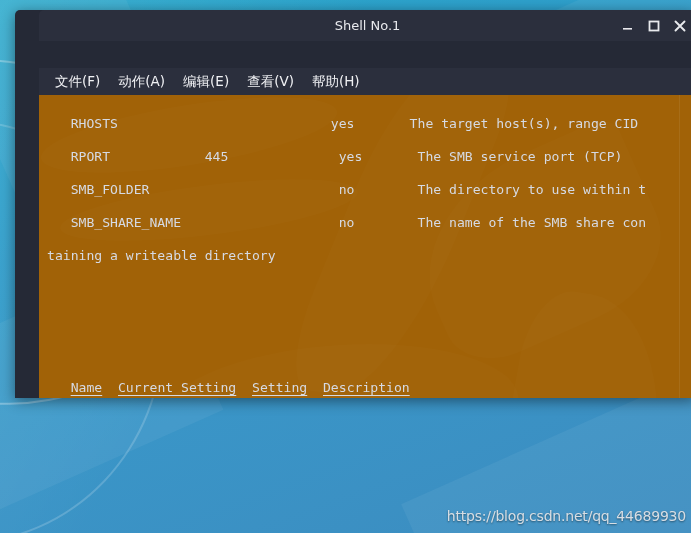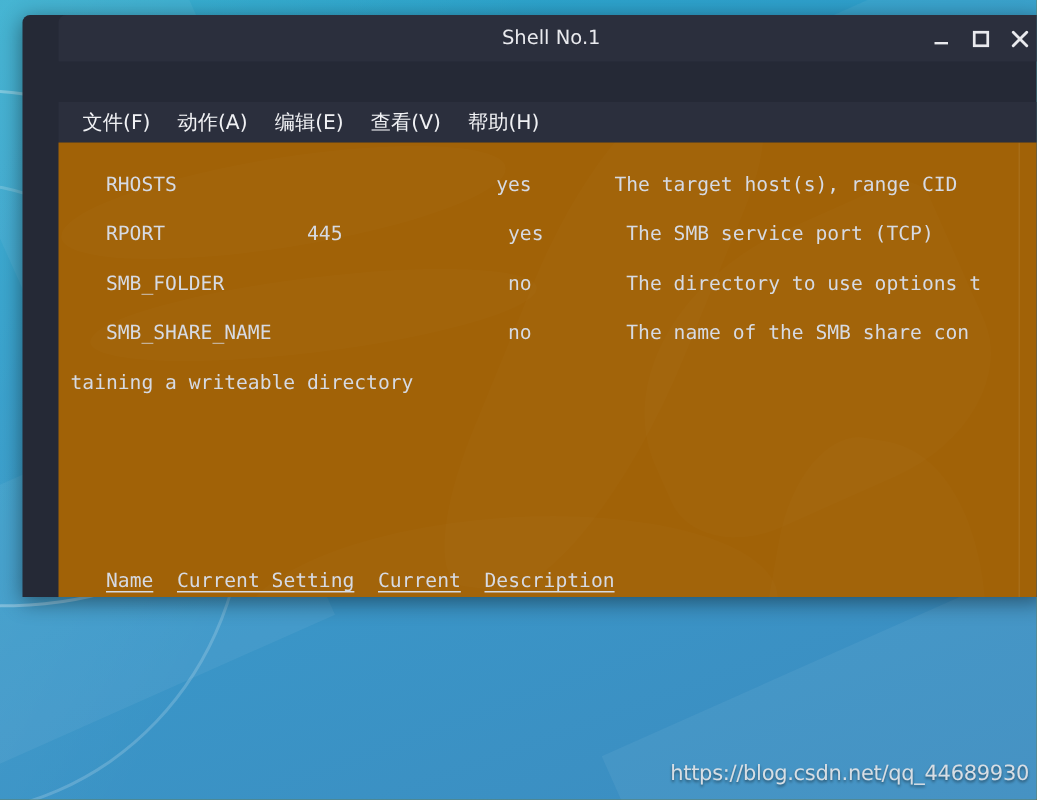--- a/index.html
+++ b/index.html
@@ -235,27 +235,27 @@
       <div class="dragon" id="d1"></div>
       <div class="dragon" id="d2"></div>
       <div class="dragon" id="d3"></div>
       <div class="dragon" id="d4"></div>
       <div class="dragon" id="d5"></div>
       <div class="dragon" id="d6"></div>
 
       <div id="screen">
 <div class="line">   RHOSTS                           yes       The target host(s), range CID</div>
 <div class="line">   RPORT            445              yes       The SMB service port (TCP)</div>
-<div class="line">   SMB_FOLDER                        no        The directory to use options t</div>
+<div class="line">   SMB_FOLDER                        no        The directory to use within t</div>
 <div class="line">   SMB_SHARE_NAME                    no        The name of the SMB share con</div>
 <div class="line">taining a writeable directory</div>
 <div class="line"> </div>
 <div class="line"> </div>
 <div class="line"> </div>
-<div class="line">   <span class="hdr">Name</span>  <span class="hdr">Current Setting</span>  <span class="hdr">Current</span>  <span class="hdr">Description</span></div>
+<div class="line">   <span class="hdr">Name</span>  <span class="hdr">Current Setting</span>  <span class="hdr">Setting</span>  <span class="hdr">Description</span></div>
 <div class="line"> </div>
 <div class="line"> </div>
 
 
 
 
 
 
 
 

